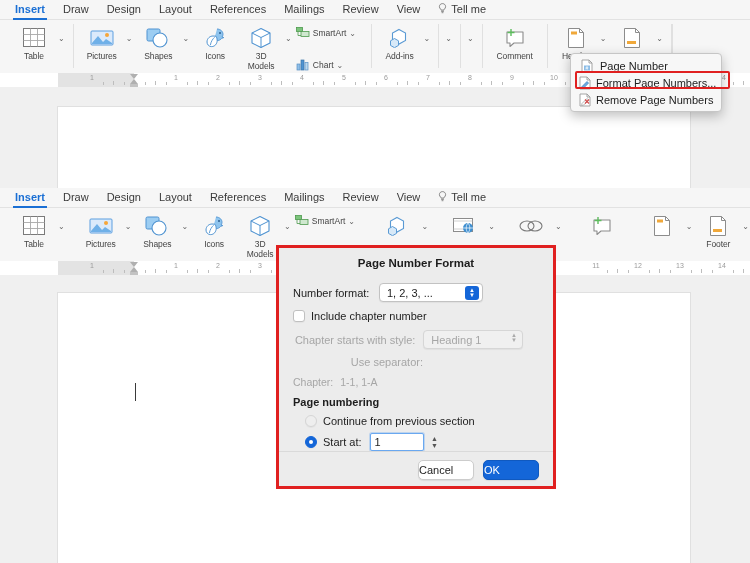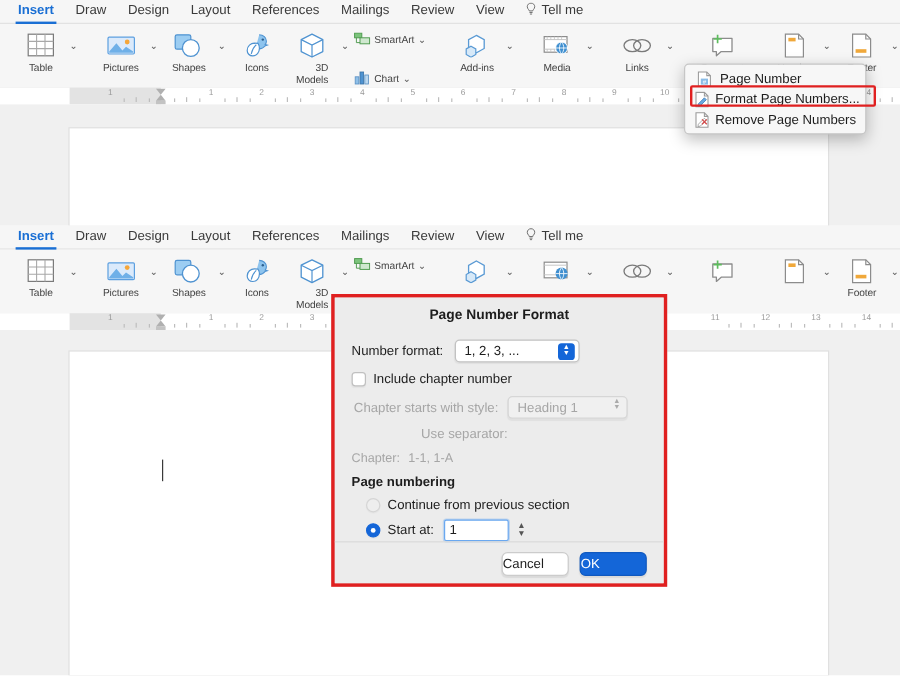--- a/index.html
+++ b/index.html
@@ -43,21 +43,21 @@
   .sep { width: 1px; height: 44px; background: #e0e0e0; margin-top: 4px; }
 
   .btn {
     display: flex; flex-direction: column; align-items: center;
     width: 46px; padding-top: 3px; position: relative;
     cursor: default;
   }
   .btn.wide { width: 54px; }
   .btn .glyph { height: 26px; display:flex; align-items:center; justify-content:center; }
   .btn .lbl {
-    font-size: 8.5px; color: #444; margin-top: 1px; text-align: right;
+    font-size: 8.5px; color: #444; margin-top: 1px; text-align: center;
     line-height: 9.5px; letter-spacing: -0.1px;
   }
   .btnwrap { display: flex; align-items: flex-start; }
   .caret {
     font-size: 8px; color: #666; margin-top: 12px; margin-left: -2px;
     padding: 0 3px;
   }
 
   
   .stacklist { display: flex; flex-direction: column; justify-content: center; padding-top: 4px; gap: 18px; }
@@ -358,49 +358,27 @@
             </div>
             <div class="lbl">Add-ins</div>
           </div>
           <div class="caret">⌄</div>
         </div>
       </div>
       <div class="sep"></div>
 
       <div class="group">
         <div class="btnwrap">
-          <div class="btn">
-            <div class="glyph">
-              <svg width="24" height="20" viewBox="0 0 24 20">
-                <rect x="1.5" y="2.5" width="19" height="13" fill="#fff" stroke="#8c8c8c" stroke-width="1"></rect>
-                <path d="M1.5 5h19M1.5 13h19" stroke="#c4c4c4" stroke-width="0.8"></path>
-                <path d="M4 2.5v2.5M7 2.5v2.5M10 2.5v2.5M13 2.5v2.5M16 2.5v2.5M4 13v2.5M7 13v2.5M10 13v2.5M13 13v2.5M16 13v2.5" stroke="#c4c4c4" stroke-width="0.7"></path>
-                <circle cx="16" cy="12" r="5" fill="#3f8fd0"></circle>
-                <circle cx="16" cy="12" r="5" fill="none" stroke="#fff" stroke-width="0.8"></circle>
-                <path d="M11 12h10M16 7c2.4 2.8 2.4 7.2 0 10M16 7c-2.4 2.8-2.4 7.2 0 10" stroke="#fff" stroke-width="0.7" fill="none"></path>
-              </svg>
-            </div>
-            <div class="lbl">Media</div>
-          </div>
-          <div class="caret">⌄</div>
-        </div>
-      </div>
-      <div class="sep"></div>
-
-      <div class="group">
-        <div class="btnwrap">
-          <div class="btn">
-            <div class="glyph">
-              <svg width="26" height="18" viewBox="0 0 26 18">
-                <ellipse cx="9" cy="9" rx="7" ry="5" fill="none" stroke="#7a7a7a" stroke-width="1.1"></ellipse>
-                <ellipse cx="17" cy="9" rx="7" ry="5" fill="none" stroke="#7a7a7a" stroke-width="1.1"></ellipse>
-              </svg>
-            </div>
-            <div class="lbl">Links</div>
-          </div>
+          <div class="caret">⌄</div>
+        </div>
+      </div>
+      <div class="sep"></div>
+
+      <div class="group">
+        <div class="btnwrap">
           <div class="caret">⌄</div>
         </div>
       </div>
       <div class="sep"></div>
 
       <div class="group">
         <div class="btn wide">
           <div class="glyph">
             <svg width="24" height="21" viewBox="0 0 24 21">
               <path d="M4 4h16v11H11l-4 3.5V15H4z" fill="#fff" stroke="#8c8c8c" stroke-width="1.1" stroke-linejoin="round"></path>

